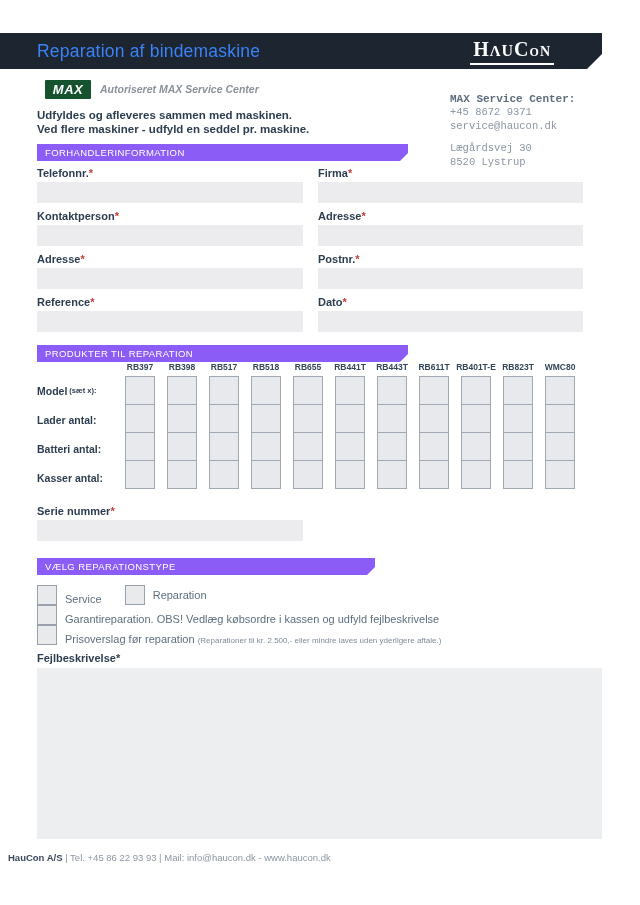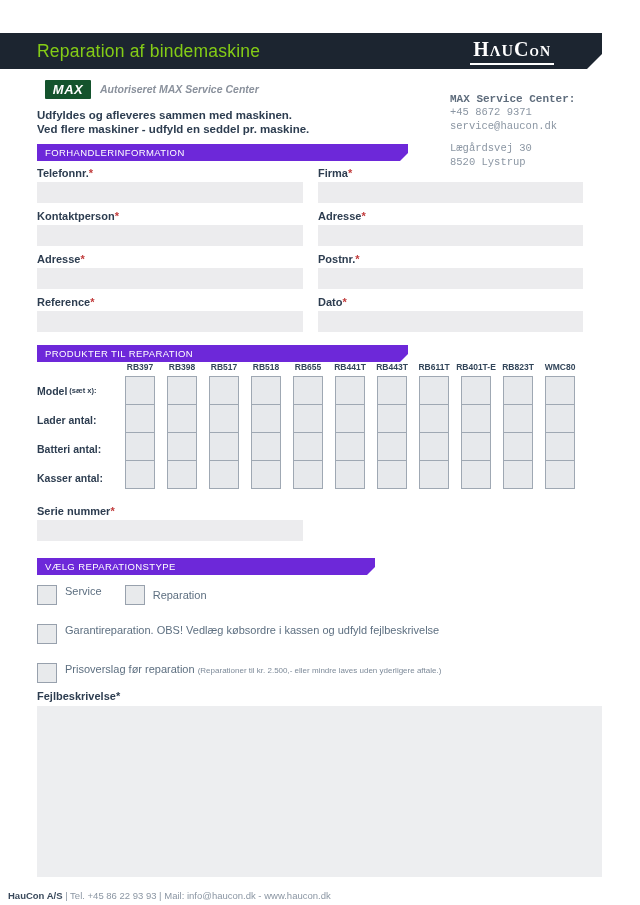--- a/index.html
+++ b/index.html
@@ -3,42 +3,42 @@
 <meta charset="utf-8">
 <style>
   * { margin:0; padding:0; box-sizing:border-box; }
   html,body { width:640px; height:905px; background:#ffffff; font-family:"Liberation Sans", sans-serif; overflow:hidden; }
   .page { position:relative; width:640px; height:905px; background:#fff; }
 
   
   .topbar { margin-top:33px; width:602px; height:36px; background:#1c2530;
     clip-path:polygon(0 0,100% 0,100% calc(100% - 15px),calc(100% - 15px) 100%,0 100%);
     display:flex; align-items:center; justify-content:space-between; }
-  .topbar .title { color:#84cc16; font-size:17.5px; font-weight:400; padding-left:37px; letter-spacing:0.2px;text-align:right; }
+  .topbar .title { color:#3b82f6; font-size:17.5px; font-weight:400; padding-left:37px; letter-spacing:0.2px;text-align:right; }
   .logo { margin-right:48px; border-bottom:2px solid #ffffff; padding:0 3px 2px 3px;
     font-family:"Liberation Serif", serif; color:#ffffff; font-weight:bold; letter-spacing:1px;
     display:inline-flex; align-items:baseline; }
   .lg1{font-size:20px;} .lg2{font-size:15px;} .lg3{font-size:16px;} .lg4{font-size:20px;} .lg5{font-size:12px;} .lg6{font-size:14px;}
 
   
   .intro { position:relative; width:640px; margin-top:10px; }
   .badge-row { margin-left:45px; display:flex; align-items:center; height:20px; }
   .max-badge { background:#14532d; color:#ffffff; font-weight:bold; font-style:italic;
     font-size:13px; width:46px; height:19px; display:flex; align-items:center; justify-content:center;
     border-radius:1px; letter-spacing:0.5px; }
   .badge-caption { margin-left:9px; color:#8a919c; font-style:italic; font-weight:bold; font-size:10.5px; }
   .intro-line { margin-left:37px; color:#2d3d50; font-weight:bold; font-size:11.5px; line-height:14px; }
   .intro-line.first { margin-top:9px; }
   .contact { position:absolute; left:450px; top:13px; font-size:10.5px;font-family:Liberation Mono, monospace; }
   .contact .c-title { color:#5e6c7c; font-weight:bold; font-size:11px; line-height:14px; }
   .contact .c-line { color:#8b96a3; line-height:13.5px; }
   .contact .c-gap { margin-top:9px; }
 
   
-  .secbar { margin-left:37px; height:17px; background:#6d28d9; color:#ffffff;
+  .secbar { margin-left:37px; height:17px; background:#8b5cf6; color:#ffffff;
     font-size:9.5px; letter-spacing:0.4px; display:flex; align-items:center; padding-left:8px;
     clip-path:polygon(0 0,100% 0,100% calc(100% - 8px),calc(100% - 8px) 100%,0 100%); }
   .secbar.dealer { width:371px; margin-top:8px; }
   .secbar.products { width:371px; margin-top:13px; }
   .secbar.repair { width:338px; margin-top:17px; }
 
   
   .fields-grid { margin:5px 0 8px 37px; display:grid; grid-template-columns:266px 265px; column-gap:15px; row-gap:6px; }
   .flabel { font-size:11px; font-weight:bold; color:#2d3d50; height:14px; line-height:14px; margin-bottom:2px; }
   .req { color:#c13b3b; font-weight:bold; }
@@ -59,23 +59,23 @@
   .prowlabel .small { font-size:7.5px; margin-left:2px; }
   .pstrip { width:30px; flex:none; display:flex; flex-direction:column; }
   .pcell { width:30px; height:29px; background:#e7e9ec; border:1px solid #9fa8b3; margin-top:-1px; }
   .pcell:first-child { margin-top:0; }
 
   
   .serial { margin:12px 0 0 37px; }
   .serial .finput { width:266px; }
 
   
-  .chk-row { margin-left:37px; display:flex; align-items:flex-start; }
+  .chk-row { margin-left:37px; display:flex; align-items:flex-end; }
   .chk-row.r1 { margin-top:10px; }
-  .chk-row.rn { margin-top:19px; }
+  .chk-row.rn { margin-top:0; }
   .chkbox { width:20px; height:20px; background:#e8eaec; border:1px solid #98a1ad; flex:none; }
   .chk-label { margin-left:8px; font-size:11px; color:#5d6f80; }
   .chk-label .note { font-size:8px; color:#7d8a99; }
   .pair2 { margin-left:23px; display:flex; align-items:center; }
 
   
   .fault-label { margin:7px 0 0 37px; font-size:11px; font-weight:bold; color:#2d3d50; }
   .fault-area { display:block; margin:4px 0 0 37px; width:565px; height:171px; background:#edeef0;
     border:none; outline:none; resize:none; font-family:"Liberation Sans", sans-serif;
     font-size:11px; color:#2d3d50; padding:6px; }

